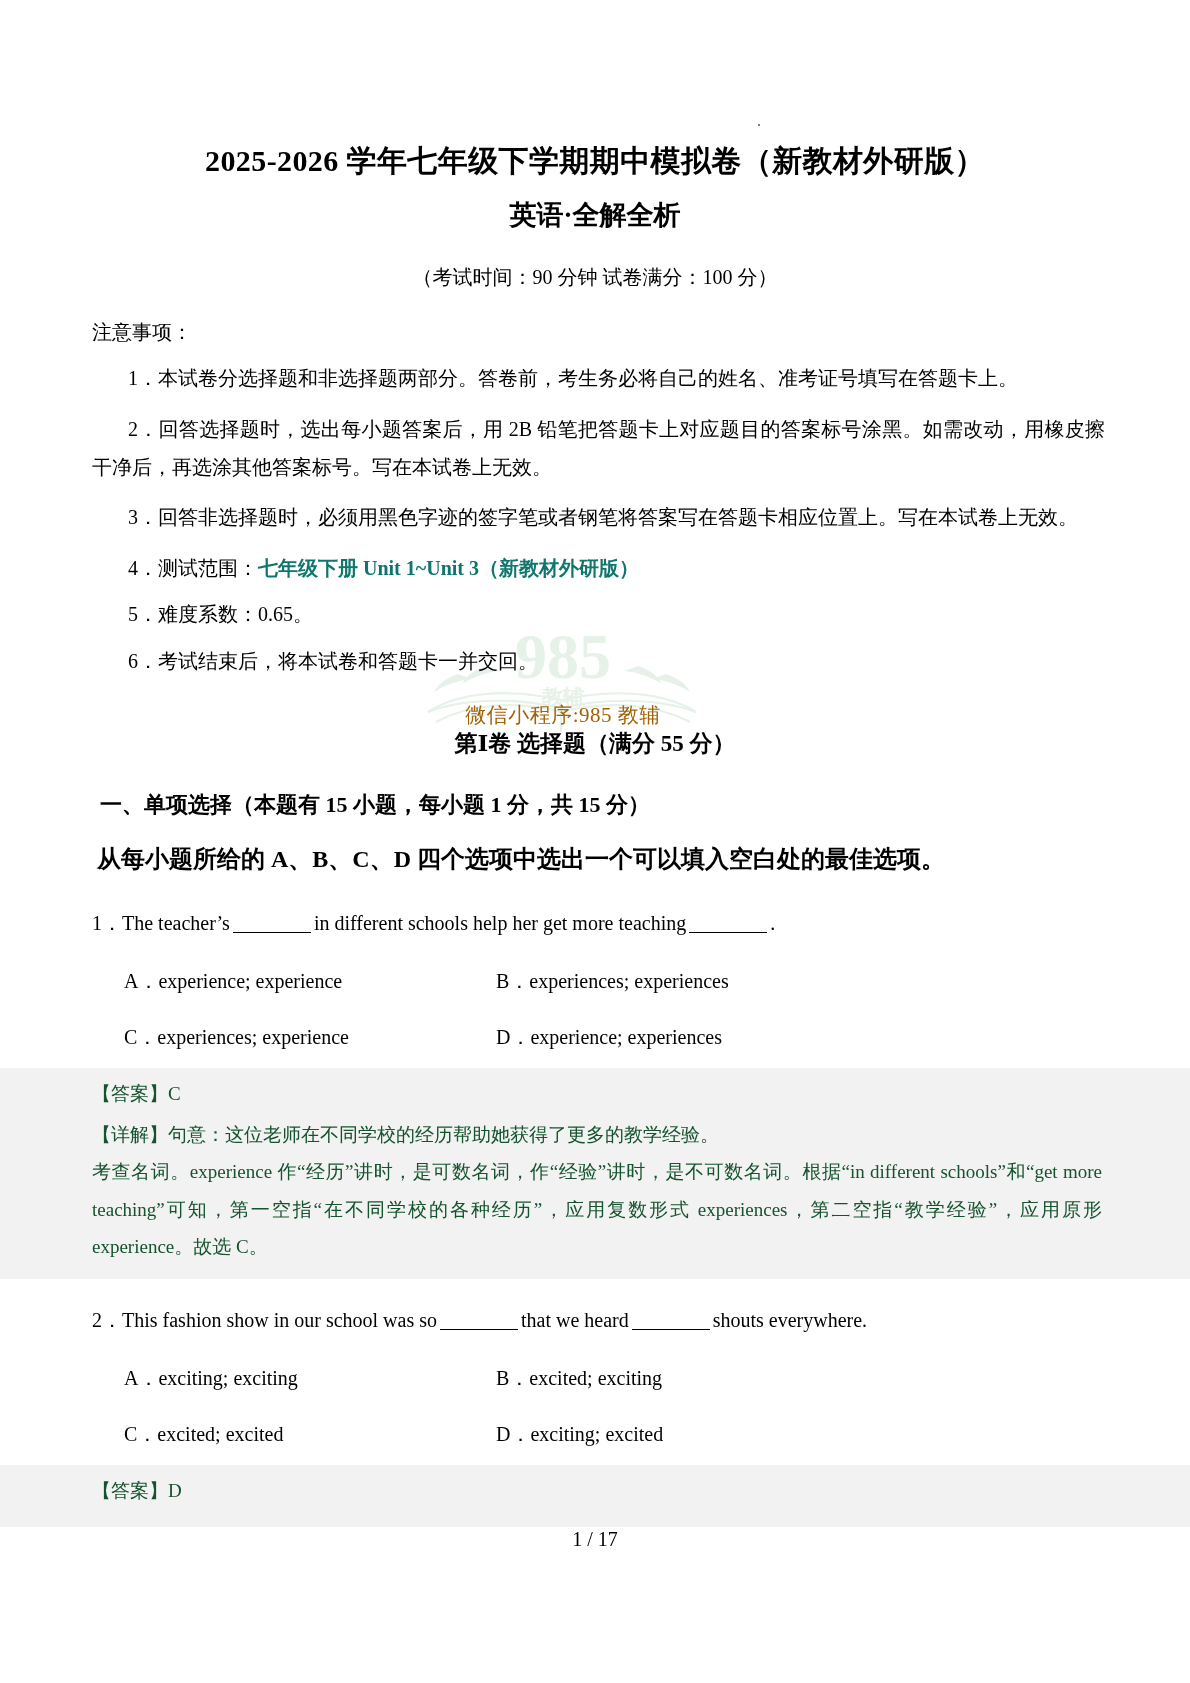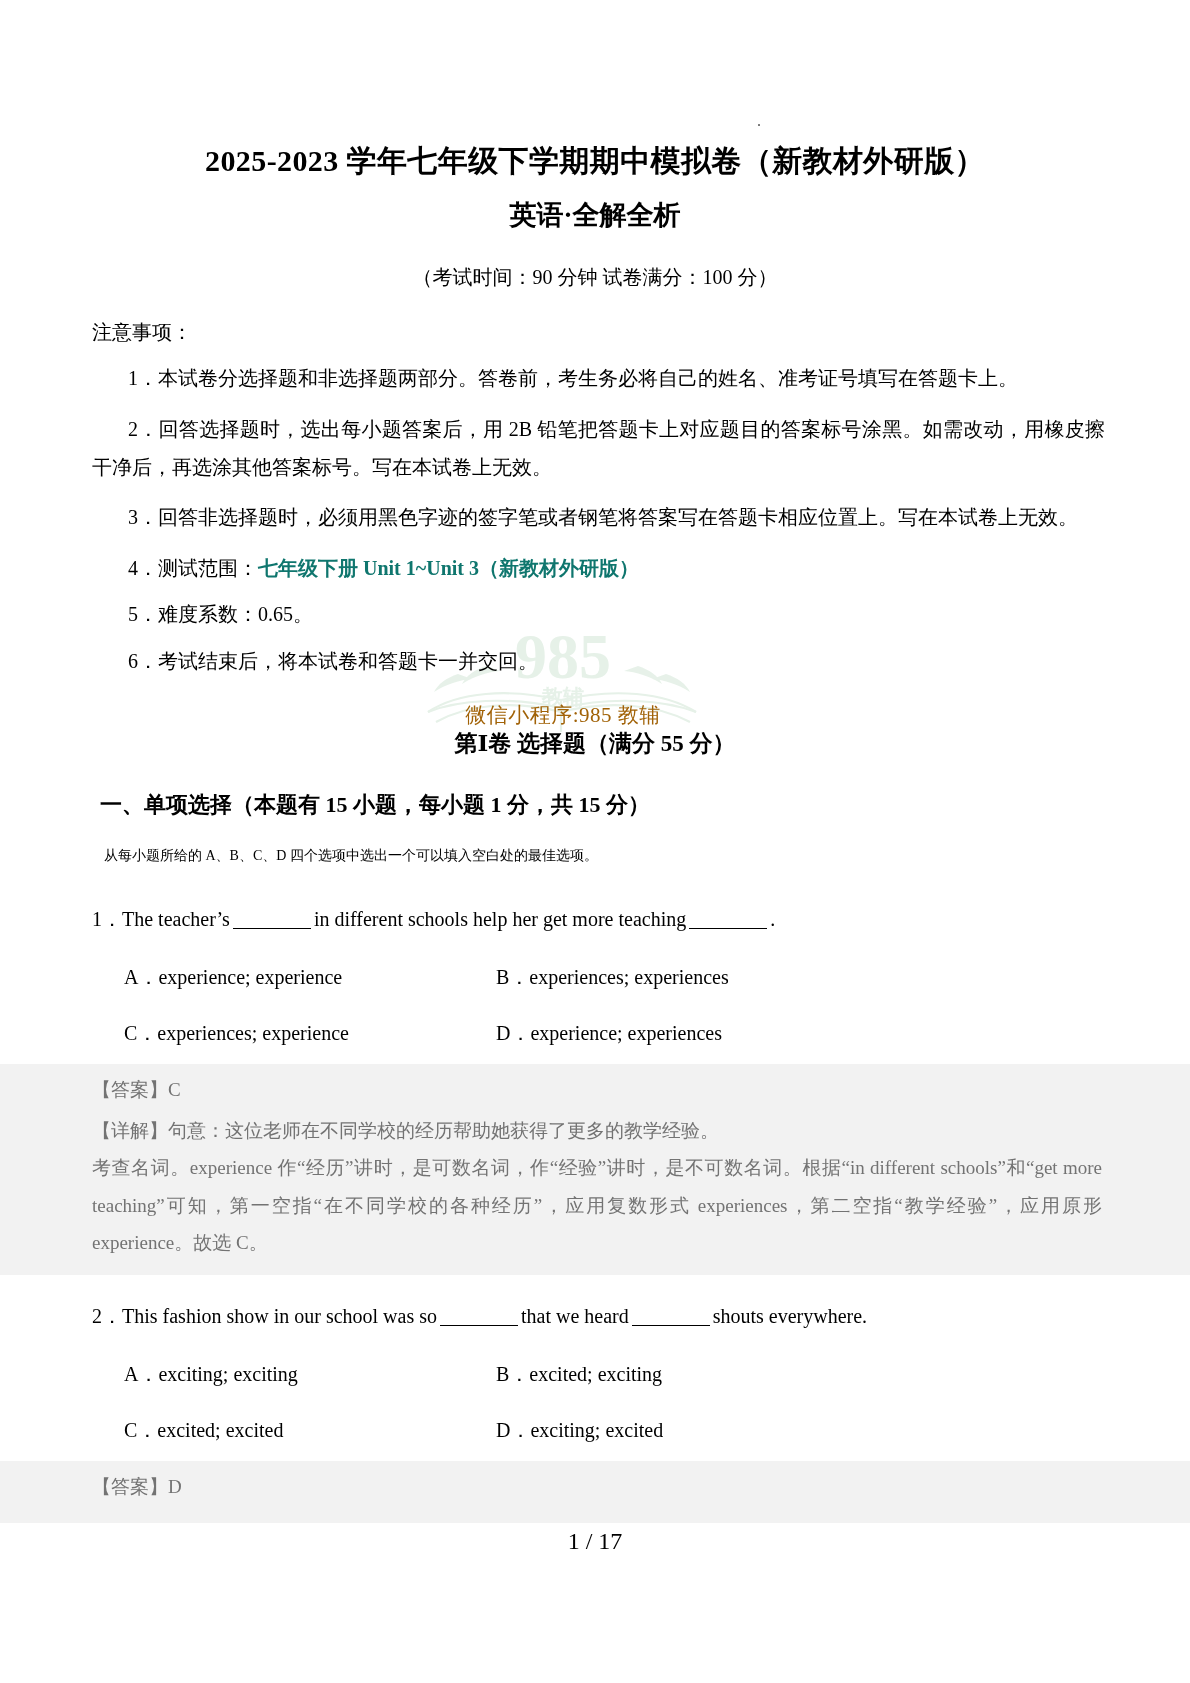--- a/index.html
+++ b/index.html
@@ -113,23 +113,23 @@
   }
 
   .sec-head {
     font-size: 22px;
     font-weight: bold;
     margin: 8px;
     padding: 20px 0 0 92px;
     line-height: 1.5;
   }
   .sec-sub {
-    font-size: 14px;
-    font-weight: normal;
-    margin: 12px;
+    font-size: 24px;
+    font-weight: bold;
+    margin: 5px;
     padding: 12px 0 0 92px;
     line-height: 1.5;
   }
 
   .qstem {
     font-size: 20px;
     margin: 0;
     padding: 26px 45px 0 92px;
     line-height: 1.5;
   }
@@ -154,35 +154,35 @@
   .opt-b { }
 
   
   .ansbox {
     background: #f2f2f2;
     margin: 16px 0 0 0;
     padding: 10px 88px 14px 92px;
   }
   .ansbox p {
     margin: 0;
-    color: #737373;
+    color: #14532d;
     font-size: 19px;
     line-height: 1.95;
     text-align: justify;
   }
   .ansbox p.first { line-height: 1.7; padding-bottom: 6px; }
   .tag { font-weight: normal; }
 
   .footer {
     position: absolute;
     left: 0;
     top: 1528px;
     width: 1190px;
     text-align: center;
-    font-size: 24px;
+    font-size: 20px;
     color: #000;
   }
   .footer-rule {
     position: absolute;
     left: 92px;
     top: 1505px;
     width: 1006px;
     height: 0;
     border-top: 1px solid #cfcfcf;
   }
@@ -216,21 +216,21 @@
       <text x="165" y="78" font-family="Liberation Serif, serif" font-size="64" font-weight="bold" fill="#e6f1e8" text-anchor="middle">985</text>
       <text x="165" y="104" font-family="Liberation Serif, serif" font-size="21" font-weight="bold" fill="#e6f1e8" text-anchor="middle">教辅</text>
     </svg>
     <div class="wm-text">微信小程序:985 教辅</div>
   </div>
 
   <div class="content">
 
     <div class="topdot">.</div>
 
-    <h1 class="title">2025-2023 学年七年级下学期期中模拟卷（新教材外研版）</h1>
+    <h1 class="title">2025-2026 学年七年级下学期期中模拟卷（新教材外研版）</h1>
     <h2 class="subtitle">英语·全解全析</h2>
     <p class="examline">（考试时间：90 分钟    试卷满分：100 分）</p>
 
     <p class="notice-head">注意事项：</p>
 
     <p class="notice-item">1．本试卷分选择题和非选择题两部分。答卷前，考生务必将自己的姓名、准考证号填写在答题卡上。</p>
     <p class="notice-item">2．回答选择题时，选出每小题答案后，用 2B 铅笔把答题卡上对应题目的答案标号涂黑。如需改动，用橡皮擦干净后，再选涂其他答案标号。写在本试卷上无效。</p>
     <p class="notice-item">3．回答非选择题时，必须用黑色字迹的签字笔或者钢笔将答案写在答题卡相应位置上。写在本试卷上无效。</p>
 
     <p class="notice-item">

